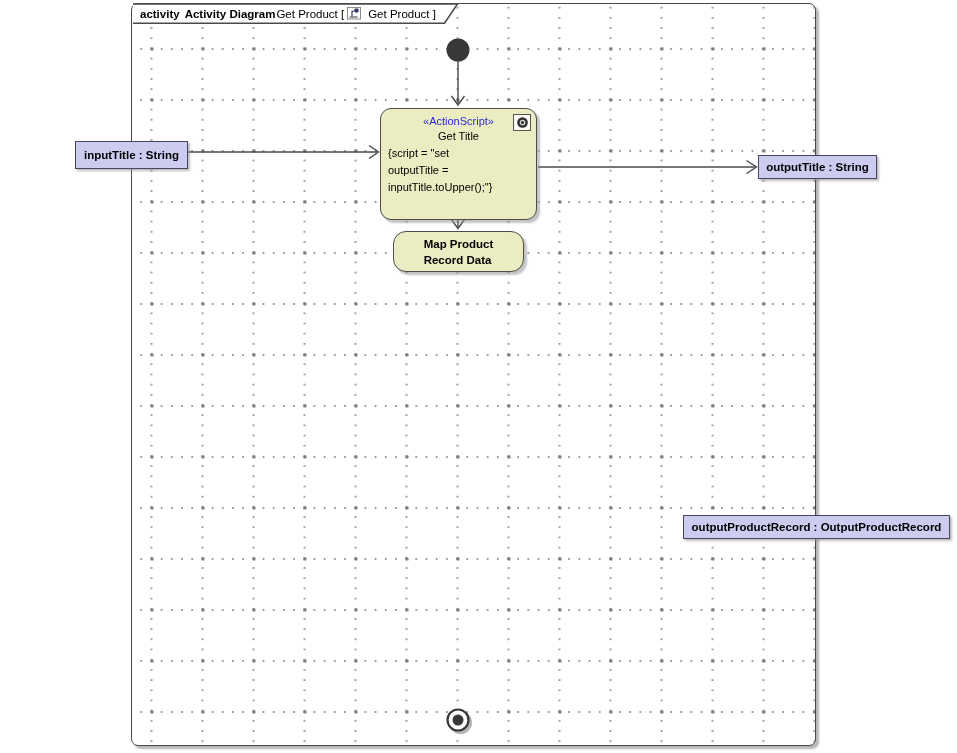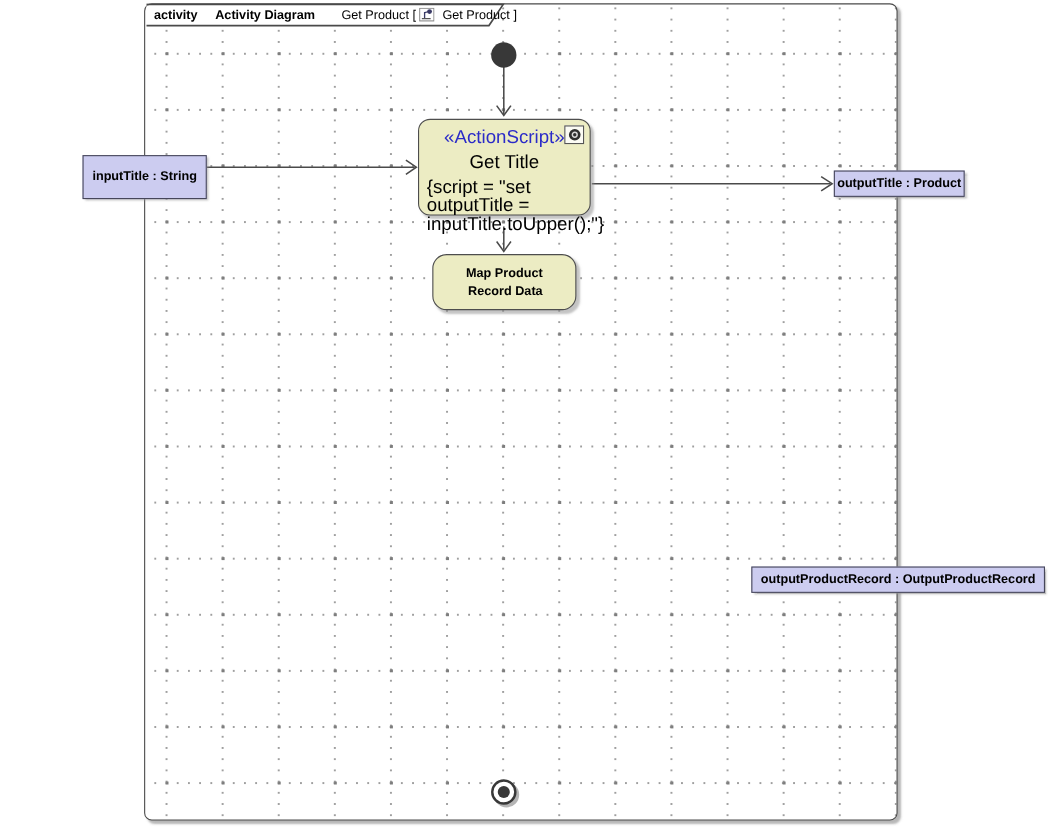--- a/index.html
+++ b/index.html
@@ -20,63 +20,63 @@
     background-size:51px 51px,10.2px 51px,51px 10.2px;
     background-position:18.5px 43.5px,18.5px 44px,18.5px 43.5px;
   }
   
   #tab-shape{position:absolute;left:133px;top:3px;}
   #tab-text{
     position:absolute;left:140px;top:5px;height:17px;
     display:flex;align-items:center;font-size:11.5px;white-space:nowrap;
   }
   #tab-text .b{font-weight:bold;}
-  #tab-text .gap1{margin-left:16px;}
-  #tab-text .gap2{margin-left:24px;}
+  #tab-text .gap1{margin-left:5px;}
+  #tab-text .gap2{margin-left:1px;}
   #tab-text .gap3{margin-left:4px;}
   .mini-icon{display:inline-flex;align-items:center;margin:0 3px;}
   
   .param{
     position:absolute;background:#ccccf0;border:1px solid #46465a;
     box-shadow:2px 2px 2px rgba(145,145,145,.6);
     font-weight:bold;font-size:11.5px;color:#000;
     display:flex;align-items:center;justify-content:center;white-space:nowrap;
     box-sizing:border-box;
   }
-  #param-input-title{left:75px;top:141px;width:113px;height:40px;}
+  #param-input-title{left:75px;top:141px;width:113px;height:28px;}
   #param-output-title{left:758px;top:155px;width:119px;height:24px;}
   #param-input-product{left:2px;top:295px;width:257px;height:24px;}
   #param-output-product{left:683px;top:515px;width:267px;height:24px;}
   
   .action{
     position:absolute;background:#ececc3;border:1px solid #4d4d4d;
     box-shadow:3px 3px 2px rgba(145,145,145,.55);box-sizing:border-box;
   }
   #action-get-title{
-    left:380px;top:108px;width:157px;height:88px;border-radius:11px;
-    padding:6px 7px 0 7px;font-size:17px;
+    left:380px;top:108px;width:157px;height:112px;border-radius:11px;
+    padding:6px 7px 0 7px;font-size:11px;
   }
   #action-get-title .stereotype{
     text-align:center;color:#2b2bc8;margin-bottom:3px;
   }
   #action-get-title .name{
     text-align:center;font-weight:normal;margin-bottom:3px;
   }
   #action-get-title .body{
     white-space:pre-line;line-height:17px;text-align:left;
   }
   #behavior-icon{
     position:absolute;top:5px;right:5px;width:16px;height:15px;
     border:1px solid #555;background:#fbfbf4;
     display:flex;align-items:center;justify-content:center;
   }
   #action-map{
-    left:393px;top:231px;width:131px;height:51px;border-radius:13px;
+    left:393px;top:231px;width:131px;height:41px;border-radius:13px;
     display:flex;align-items:center;justify-content:center;
-    font-weight:bold;font-size:11.5px;text-align:right;
+    font-weight:bold;font-size:11.5px;text-align:left;
     white-space:pre-line;line-height:16px;
   }
   
   #edges{position:absolute;left:0;top:0;pointer-events:none;}
 </style>
 </head>
 <body>
 
 <div id="canvas">
 
@@ -123,21 +123,21 @@
       <circle cx="458" cy="50" r="11.5" fill="#383838"></circle>
     </g>
     <g>
       <circle cx="460.5" cy="722.5" r="11.5" fill="#b5b5b5"></circle>
       <circle cx="458" cy="720" r="10.5" fill="#ffffff" stroke="#383838" stroke-width="2.2"></circle>
       <circle cx="458" cy="720" r="5.5" fill="#383838"></circle>
     </g>
   </svg>
 
   <div class="param" id="param-input-title">inputTitle : String</div>
-  <div class="param" id="param-output-title">outputTitle : Product</div>
+  <div class="param" id="param-output-title">outputTitle : String</div>
   <div class="param" id="param-output-product">outputProductRecord : OutputProductRecord</div>
 
   <div class="action" id="action-get-title">
     <div id="behavior-icon">
       <svg width="13" height="13">
         <circle cx="6.5" cy="6.5" r="5.3" fill="#2f2f2f"></circle>
         <circle cx="6.5" cy="6.5" r="2.2" fill="none" stroke="#d8d8d8" stroke-width="1.3"></circle>
       </svg>
     </div>
     <div class="stereotype">«ActionScript»</div>

